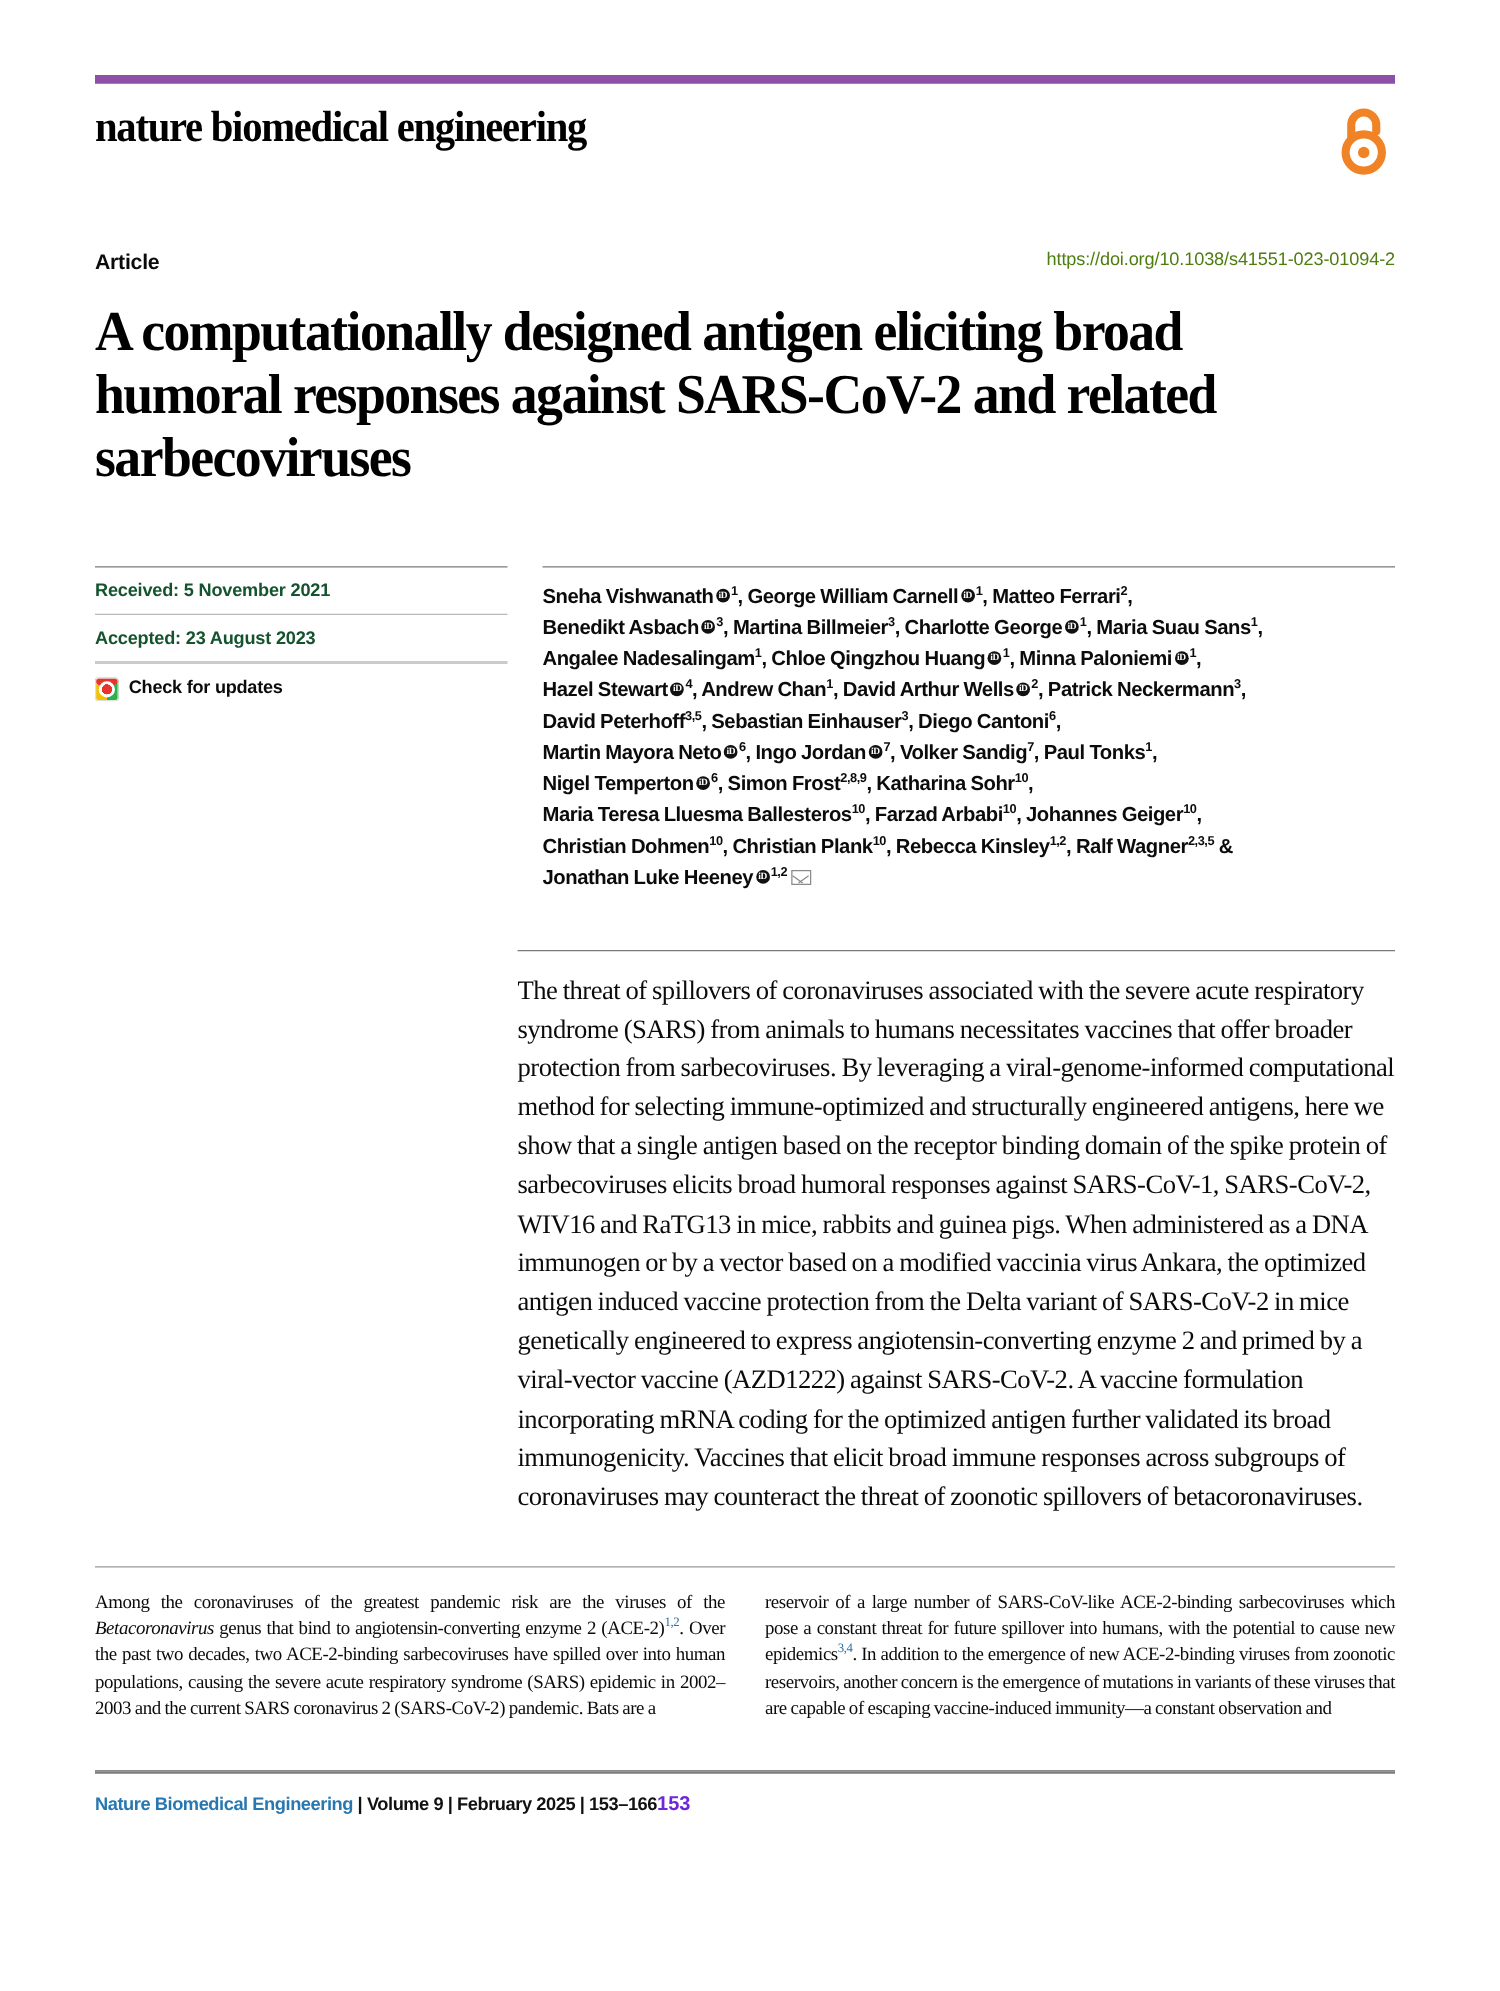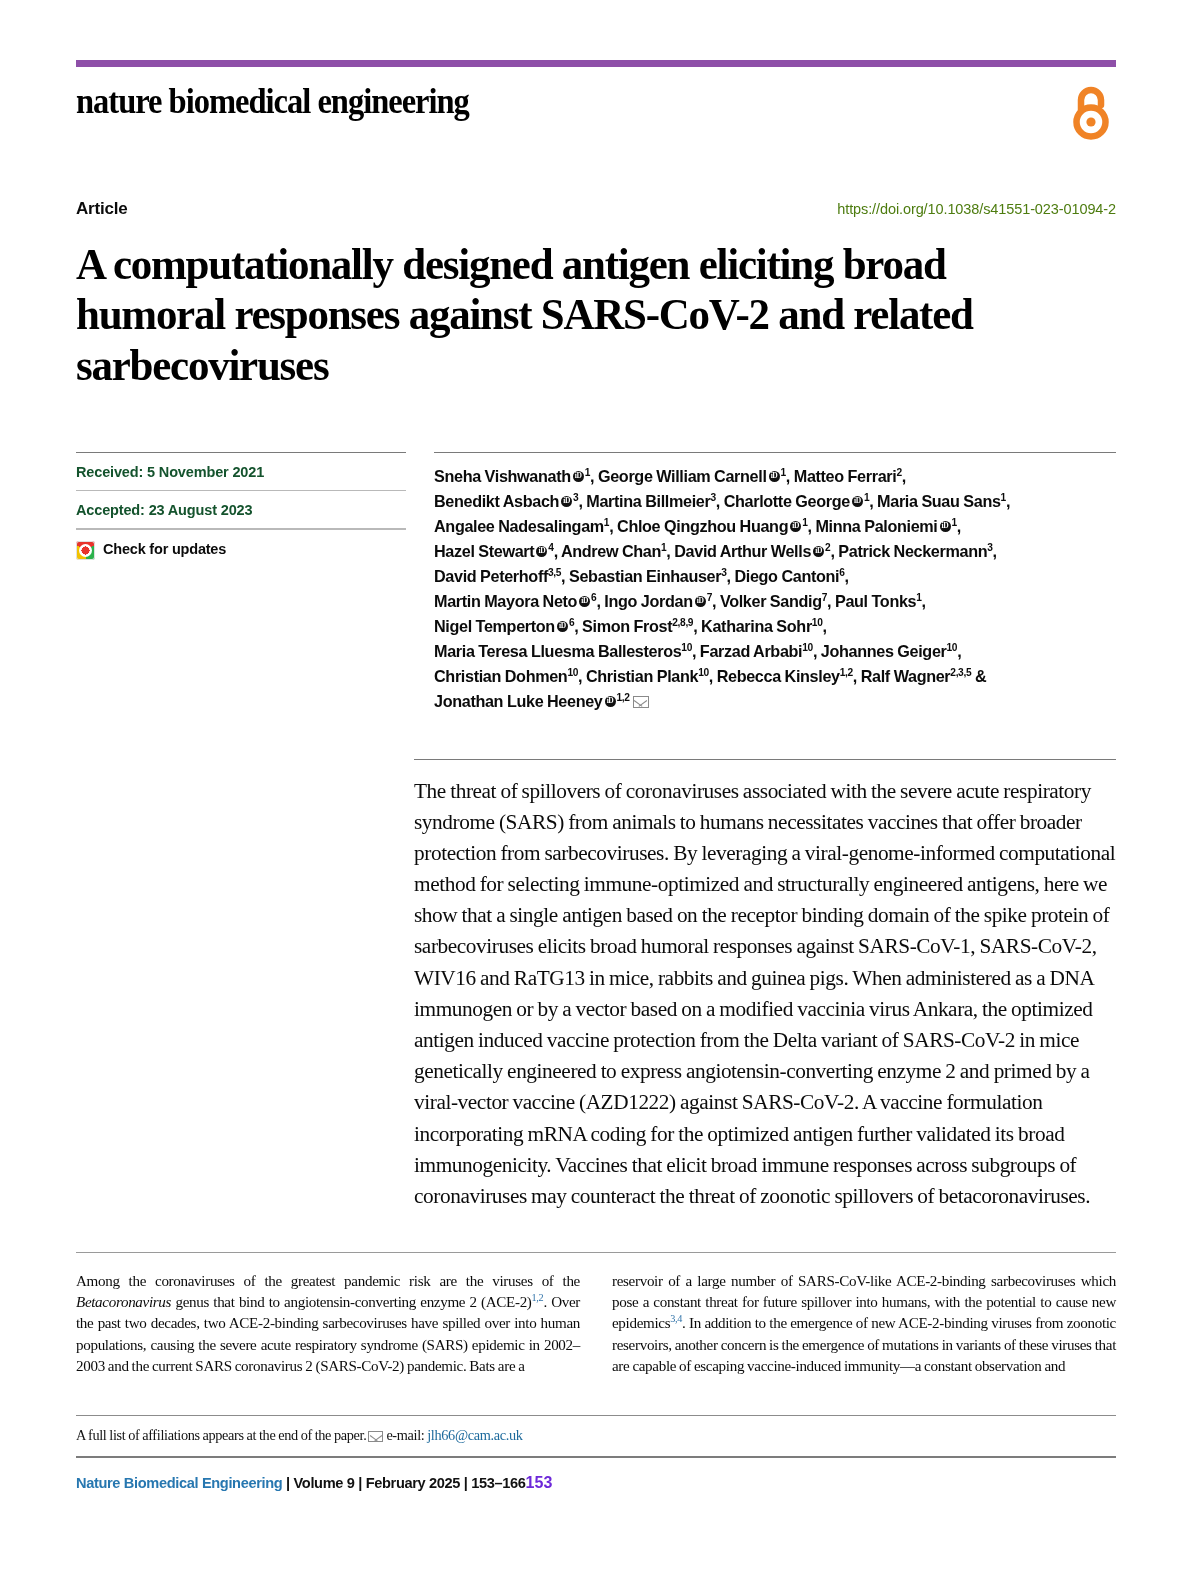--- a/index.html
+++ b/index.html
@@ -44,21 +44,21 @@
     line-height: 1.15;
     transform: scaleX(0.93);
     transform-origin: left top;
     white-space: nowrap;
   }
   .oa-icon { margin-top: 2px; margin-right: 2px; }
 
   
   .article-bar {
     display: flex;
-    align-items: center;
+    align-items: flex-start;
     justify-content: space-between;
     margin-top: 55px;
   }
   .article-label {
     font-size: 17px;
     font-weight: bold;
     letter-spacing: -0.2px;
   }
   .doi-link {
     font-size: 14.5px;
@@ -373,24 +373,20 @@
   <div class="body-cols">
     <div class="body-col">
       <span>Among the coronaviruses of the greatest pandemic risk are the viruses of the </span><i>Betacoronavirus</i><span> genus that bind to angiotensin-converting enzyme 2 (ACE-2)</span><sup>1,2</sup><span>. Over the past two decades, two ACE-2-binding sarbecoviruses have spilled over into human populations, causing the severe acute respiratory syndrome (SARS) epidemic in 2002–2003 and the current SARS coronavirus 2 (SARS-CoV-2) pandemic. Bats are a</span>
     </div>
     <div class="body-col">
       <span>reservoir of a large number of SARS-CoV-like ACE-2-binding sarbecoviruses which pose a constant threat for future spillover into humans, with the potential to cause new epidemics</span><sup>3,4</sup><span>. In addition to the emergence of new ACE-2-binding viruses from zoonotic reservoirs, another concern is the emergence of mutations in variants of these viruses that are capable of escaping vaccine-induced immunity—a constant observation and</span>
     </div>
   </div>
 
   <div class="aff-rule"></div>
-  <div class="affiliations">
-    <span>A full list of affiliations appears at the end of the paper.</span><span class="aff-envelope"></span><span>e-mail:</span>
-    <a class="email-link" href="#">jlh66@cam.ac.uk</a>
-  </div>
 
   <div class="footer-rule"></div>
   <div class="footer">
     <div class="footer-cite">
       <span class="jname">Nature Biomedical Engineering</span>
       <span>| Volume 9 | February 2025 | 153–166</span>
     </div>
     <div class="footer-page">153</div>
   </div>
 

